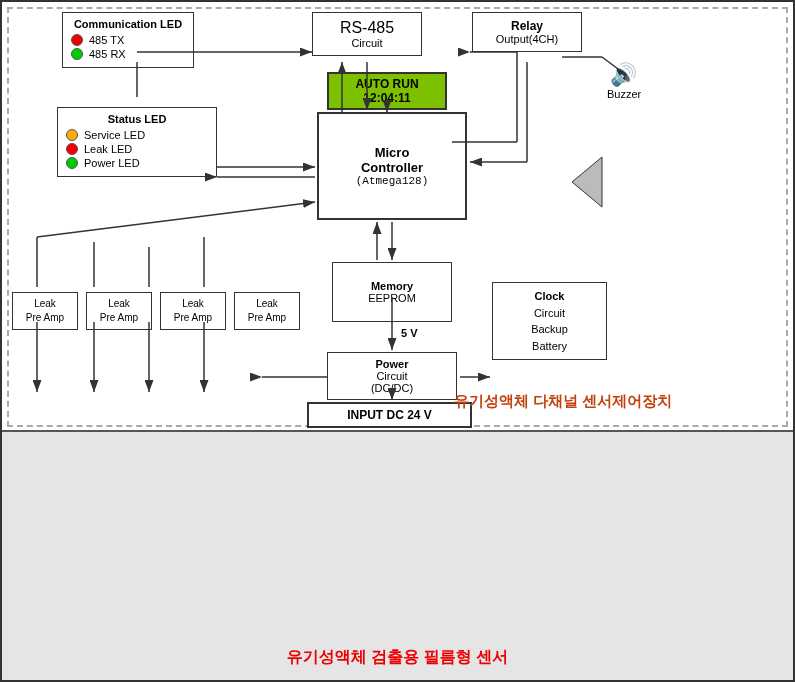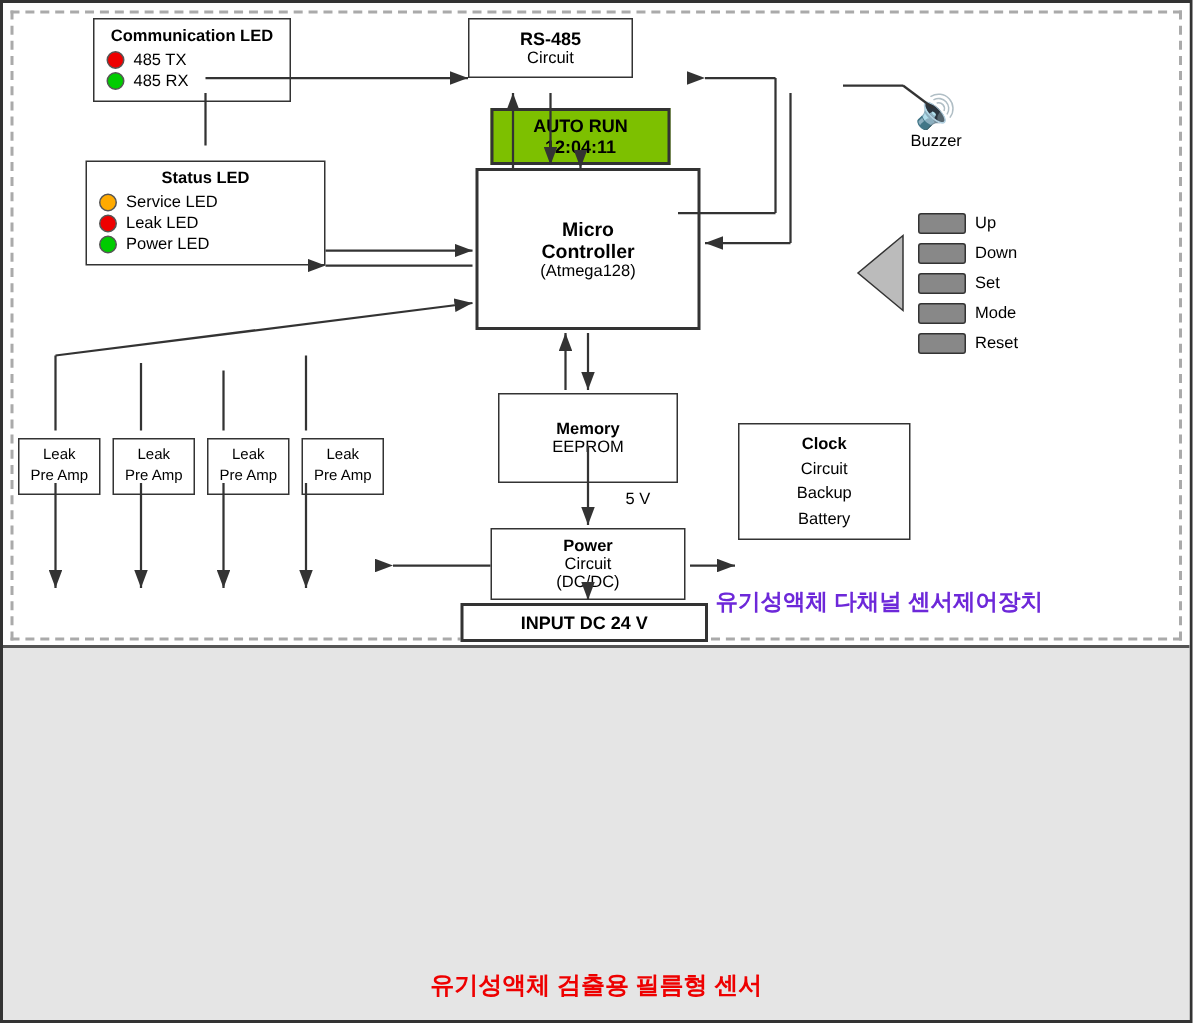--- a/index.html
+++ b/index.html
@@ -136,20 +136,21 @@
       justify-content: center;
       flex-direction: column;
       text-align: center;
     }
     .micro-title {
       font-weight: bold;
       font-size: 13px;
     }
     .micro-sub {
       font-size: 11px;
+      font-family: Liberation Mono, monospace;
     }
 
     
     .memory-box {
       position: absolute;
       top: 260px; left: 330px;
       width: 120px;
       border: 1.5px solid #333;
       padding: 17px 8px;
       background: #fff;
@@ -231,36 +232,36 @@
     }
 
     
     .leak-amps-row {
       position: absolute;
       top: 290px; left: 10px;
       display: flex;
       gap: 8px;
     }
     .leak-amp-box {
-      width: 55px;
+      width: 66px;
       border: 1.5px solid #333;
       padding: 4px 3px;
       background: #fff;
       text-align: center;
       font-size: 10px;
       line-height: 1.4;
     }
 
     
     .korean-top {
       position: absolute;
-      top: 390px; left: 475px;
+      top: 390px; left: 452px;
       font-size: 15px;
       font-weight: bold;
-      color: #6d28d9;
+      color: #c2410c;
     }
     .korean-bottom {
       position: absolute;
       bottom: 12px;
       left: 0; right: 0;
       text-align: center;
       font-size: 16px;
       font-weight: bold;
       color: #e00;
     }
@@ -314,24 +315,28 @@
         <div class="led-circle led-red"></div>
         <span>Leak LED</span>
       </div>
       <div class="led-row">
         <div class="led-circle led-green"></div>
         <span>Power LED</span>
       </div>
     </div>
 
     <div class="rs485-box">
-      <div style="font-weight:bold;font-size:12px;">RS-485</div>
+      <div style="font-weight:normal;font-size:16px;">RS-485</div>
       <div style="font-size:11px;">Circuit</div>
     </div>
 
+    <div class="relay-box">
+      <div style="font-weight:bold;font-size:12px;">Relay</div>
+      <div style="font-size:11px;">Output(4CH)</div>
+    </div>
 
     <div class="autorun-box">
       <div class="autorun-label">AUTO RUN</div>
       <div class="autorun-time">12:04:11</div>
     </div>
 
     <div class="micro-box">
       <div class="micro-title">Micro</div>
       <div class="micro-title">Controller</div>
       <div class="micro-sub">(Atmega128)</div>
@@ -348,53 +353,31 @@
       <div>Backup</div>
       <div>Battery</div>
     </div>
 
     <div class="power-box">
       <div style="font-weight:bold;">Power</div>
       <div>Circuit</div>
       <div>(DC/DC)</div>
     </div>
 
-    <div style="position:absolute;top:325px;left:415px;font-size:11px;font-weight:normal;text-align:center;">5 V</div>
+    <div style="position:absolute;top:325px;left:399px;font-size:11px;font-weight:bold;text-align:center;">5 V</div>
 
     <div class="input-box">
       <span>INPUT DC 24 V</span>
     </div>
 
     <div class="buzzer-area">
       <div class="buzzer-icon">🔊</div>
       <div class="buzzer-label">Buzzer</div>
     </div>
 
-    <div class="buttons-area">
-      <div class="btn-row">
-        <div class="btn-icon"></div>
-        <span class="btn-label">Up</span>
-      </div>
-      <div class="btn-row">
-        <div class="btn-icon"></div>
-        <span class="btn-label">Down</span>
-      </div>
-      <div class="btn-row">
-        <div class="btn-icon"></div>
-        <span class="btn-label">Set</span>
-      </div>
-      <div class="btn-row">
-        <div class="btn-icon"></div>
-        <span class="btn-label">Mode</span>
-      </div>
-      <div class="btn-row">
-        <div class="btn-icon"></div>
-        <span class="btn-label">Reset</span>
-      </div>
-    </div>
 
     <div class="leak-amps-row">
       <div class="leak-amp-box">
         <div>Leak</div>
         <div>Pre Amp</div>
       </div>
       <div class="leak-amp-box">
         <div>Leak</div>
         <div>Pre Amp</div>
       </div>

